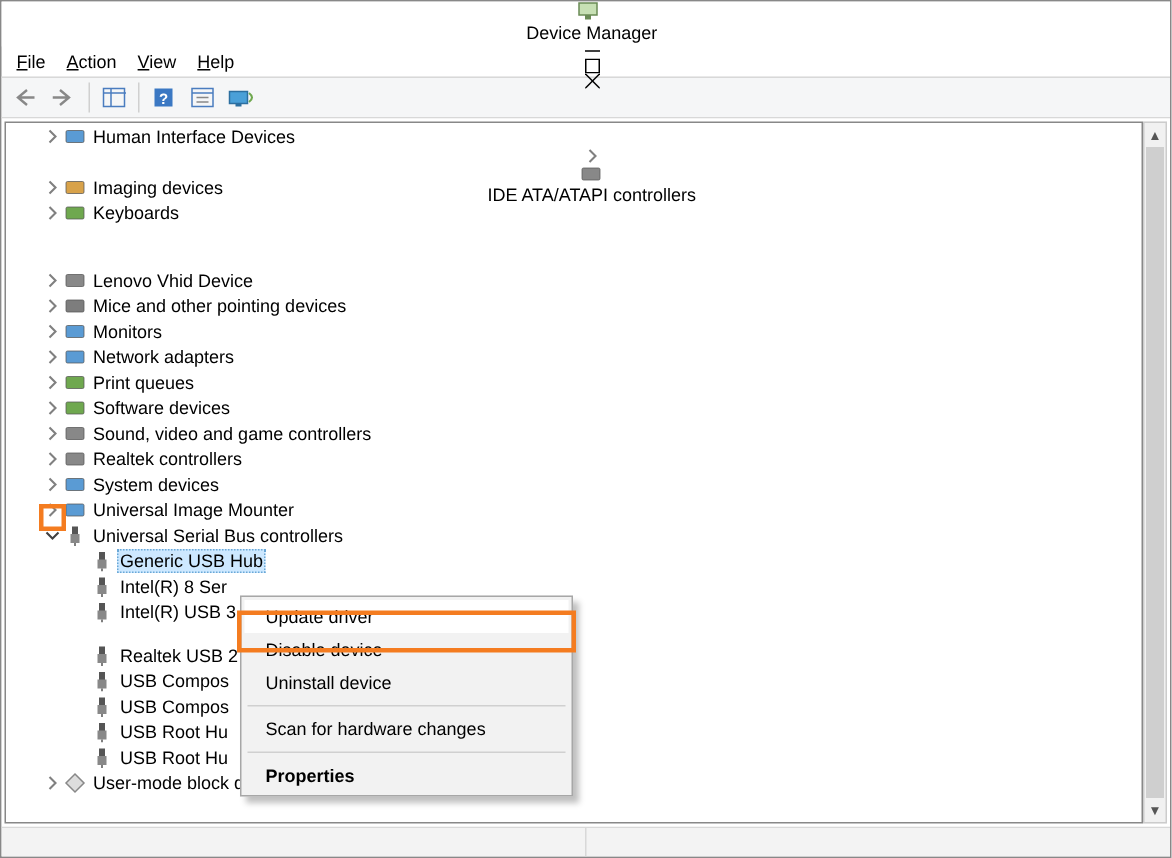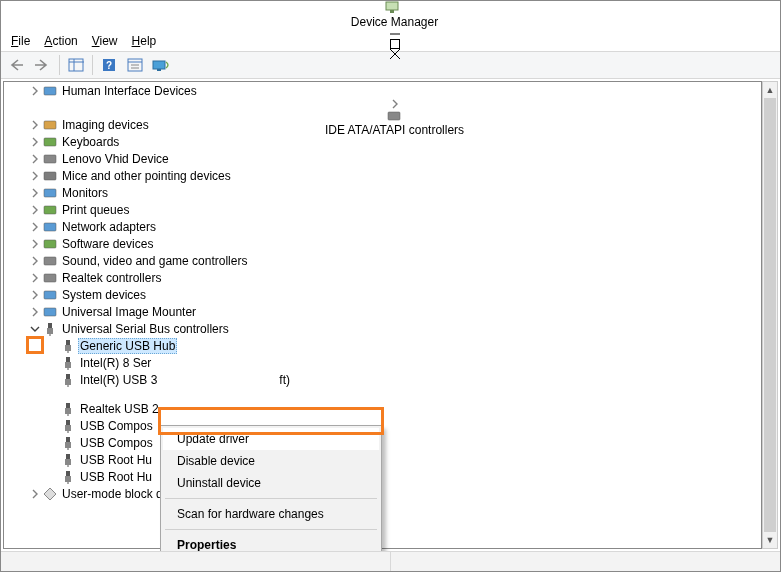--- a/index.html
+++ b/index.html
@@ -107,21 +107,21 @@
   }
   .lbl { padding: 0 2px; }
   .lbl.selected { background: #cde8ff; border: 1px dotted #6aa7d6; padding: 0 1px; }
   .highlight-box-small {
     position: absolute;
     border: 3px solid #f47c20;
     pointer-events: none;
   }
   .context-menu {
     position: absolute;
-    left: 159px; top: 346px;
+    left: 159px; top: 318px;
     width: 222px;
     background: #f2f2f2;
     border: 1px solid #a7a7a7;
     box-shadow: 4px 4px 4px rgba(0,0,0,0.25);
     padding: 2px;
   }
   .cm-item {
     height: 22px;
     display: flex; align-items: center;
     padding: 0 14px;
@@ -271,21 +271,21 @@
               <path d="M3 1 L7 5 L3 9" fill="none" stroke="#808080" stroke-width="1.4"></path>
             </svg>
           </span>
           <span class="dev-icon">
             <svg width="14" height="14">
               <rect x="1" y="3" width="12" height="8" rx="1" fill="#6fa84f" stroke="#555" stroke-width="0.5"></rect>
             </svg>
           </span>
           <span class="lbl">Keyboards</span>
         </div>
-        <div class="row" style="padding-left: 24px;">
+        <div class="row" style="padding-left: 24px; margin-top: 28px;">
           <span class="exp">
             <svg width="10" height="10">
               <path d="M3 1 L7 5 L3 9" fill="none" stroke="#808080" stroke-width="1.4"></path>
             </svg>
           </span>
           <span class="dev-icon">
             <svg width="14" height="14">
               <rect x="1" y="3" width="12" height="8" rx="1" fill="#888" stroke="#555" stroke-width="0.5"></rect>
             </svg>
           </span>
@@ -318,37 +318,37 @@
           <span class="lbl">Monitors</span>
         </div>
         <div class="row" style="padding-left: 24px;">
           <span class="exp">
             <svg width="10" height="10">
               <path d="M3 1 L7 5 L3 9" fill="none" stroke="#808080" stroke-width="1.4"></path>
             </svg>
           </span>
           <span class="dev-icon">
             <svg width="14" height="14">
+              <rect x="1" y="3" width="12" height="8" rx="1" fill="#5a9bd4" stroke="#555" stroke-width="0.5"></rect>
+            </svg>
+          </span>
+          <span class="lbl">Network adapters</span>
+        </div>
+        <div class="row" style="padding-left: 24px;">
+          <span class="exp">
+            <svg width="10" height="10">
+              <path d="M3 1 L7 5 L3 9" fill="none" stroke="#808080" stroke-width="1.4"></path>
+            </svg>
+          </span>
+          <span class="dev-icon">
+            <svg width="14" height="14">
               <rect x="1" y="3" width="12" height="8" rx="1" fill="#6fa84f" stroke="#555" stroke-width="0.5"></rect>
             </svg>
           </span>
           <span class="lbl">Print queues</span>
-        </div>
-        <div class="row" style="padding-left: 24px;">
-          <span class="exp">
-            <svg width="10" height="10">
-              <path d="M3 1 L7 5 L3 9" fill="none" stroke="#808080" stroke-width="1.4"></path>
-            </svg>
-          </span>
-          <span class="dev-icon">
-            <svg width="14" height="14">
-              <rect x="1" y="3" width="12" height="8" rx="1" fill="#5a9bd4" stroke="#555" stroke-width="0.5"></rect>
-            </svg>
-          </span>
-          <span class="lbl">Network adapters</span>
         </div>
         <div class="row" style="padding-left: 24px;">
           <span class="exp">
             <svg width="10" height="10">
               <path d="M3 1 L7 5 L3 9" fill="none" stroke="#808080" stroke-width="1.4"></path>
             </svg>
           </span>
           <span class="dev-icon">
             <svg width="14" height="14">
               <rect x="1" y="3" width="12" height="8" rx="1" fill="#6fa84f" stroke="#555" stroke-width="0.5"></rect>

